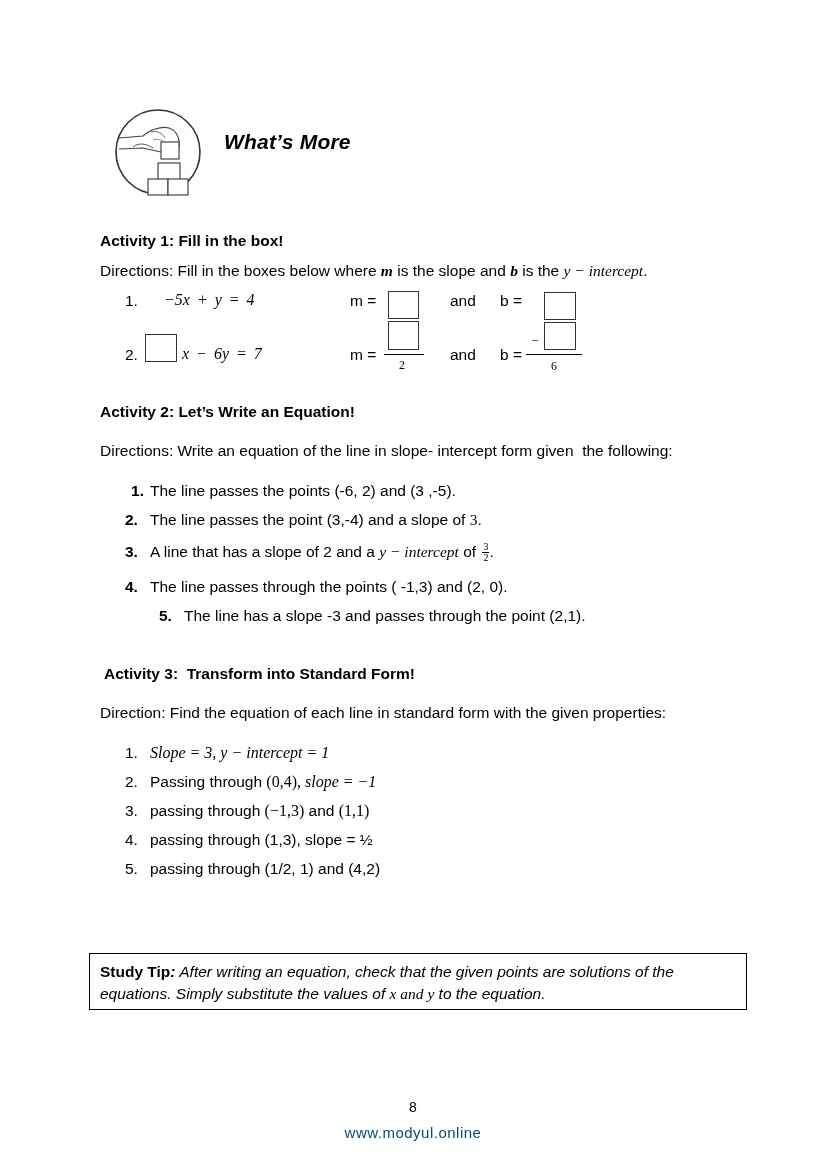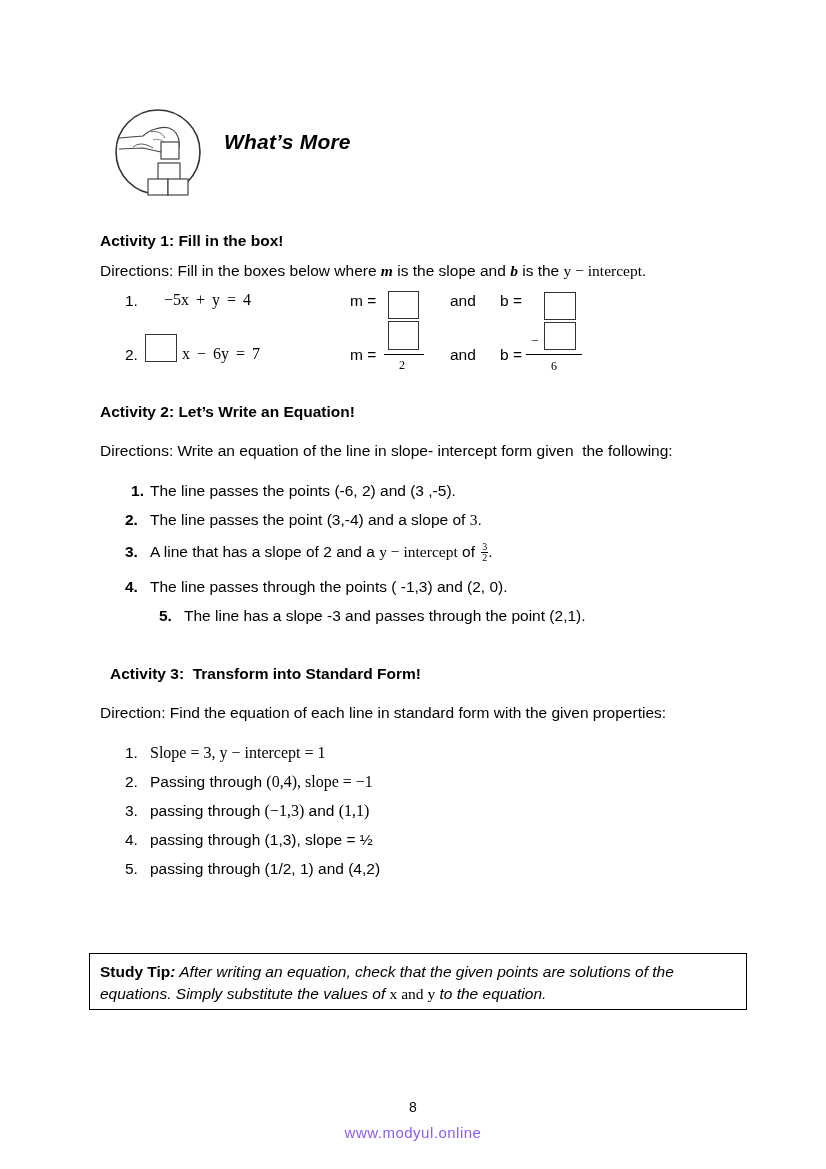--- a/index.html
+++ b/index.html
@@ -10,21 +10,21 @@
     body {
       width: 826px;
       height: 1169px;
       position: relative;
       overflow: hidden;
       font-family: "Liberation Sans", sans-serif;
       color: #000;
     }
     .abs { position: absolute; }
     .serif { font-family: "Liberation Serif", serif; }
-    .math { font-family: "Liberation Serif", serif; }
+    .math { font-family: "Liberation Serif", serif; font-style: italic; }
     .mathu { font-family: "Liberation Serif", serif; }
 
     
     .logo {
       left: 113px; top: 108px;
       width: 90px; height: 88px;
     }
     .title {
       left: 224px; top: 130px;
       font-size: 21px;
@@ -77,21 +77,21 @@
     .pagenum {
       left: 0; width: 826px; top: 1099px;
       text-align: center;
       font-family: "Liberation Sans", sans-serif;
       font-size: 14px;
     }
     .watermark {
       left: 0; width: 826px; top: 1124px;
       text-align: center;
       font-size: 15px;
-      color: #8b5cf6;
+      color: #0c4a6e;
       letter-spacing: 0.5px;
     }
     .stackfrac {
       display: inline-block;
       vertical-align: middle;
       text-align: center;
       font-family: "Liberation Serif", serif;
       font-size: 10px;
       line-height: 10px;
       margin-left: 2px;
@@ -162,21 +162,21 @@
 <div class="list-item" style="top:542px;">
   <span class="num bold">3.</span><span>A line that has a slope of 2 and a </span><span class="math">y − intercept</span><span> of </span><span class="stackfrac"><div class="top">3</div><div>2</div></span><span>.</span>
 </div>
 <div class="list-item" style="top:578px;">
   <span class="num bold">4.</span><span>The line passes through the points ( -1,3) and (2, 0).</span>
 </div>
 <div class="list-item" style="top:607px;margin-left:34px;">
   <span class="num bold">5.</span><span>The line has a slope -3 and passes through the point (2,1).</span>
 </div>
 
-<div class="abs heading" style="left:110px; top:665px; white-space:pre;">Activity 3:  Transform into Standard Form!</div>
+<div class="abs heading" style="left:104px; top:665px; white-space:pre;">Activity 3:  Transform into Standard Form!</div>
 <div class="abs para" style="left:100px; top:704px;">Direction: Find the equation of each line in standard form with the given properties:</div>
 
 <div class="list-item" style="top:744px;">
   <span class="num">1.</span><span class="math" style="font-size:16px;">Slope = 3, y − intercept = 1</span>
 </div>
 <div class="list-item" style="top:773px;">
   <span class="num">2.</span><span>Passing through </span><span class="mathu" style="font-size:16px;">(0,4), </span><span class="math" style="font-size:16px;">slope = −1</span>
 </div>
 <div class="list-item" style="top:802px;">
   <span class="num">3.</span><span>passing through </span><span class="mathu" style="font-size:16px;">(−1,3)</span><span> and </span><span class="mathu" style="font-size:16px;">(1,1)</span>

